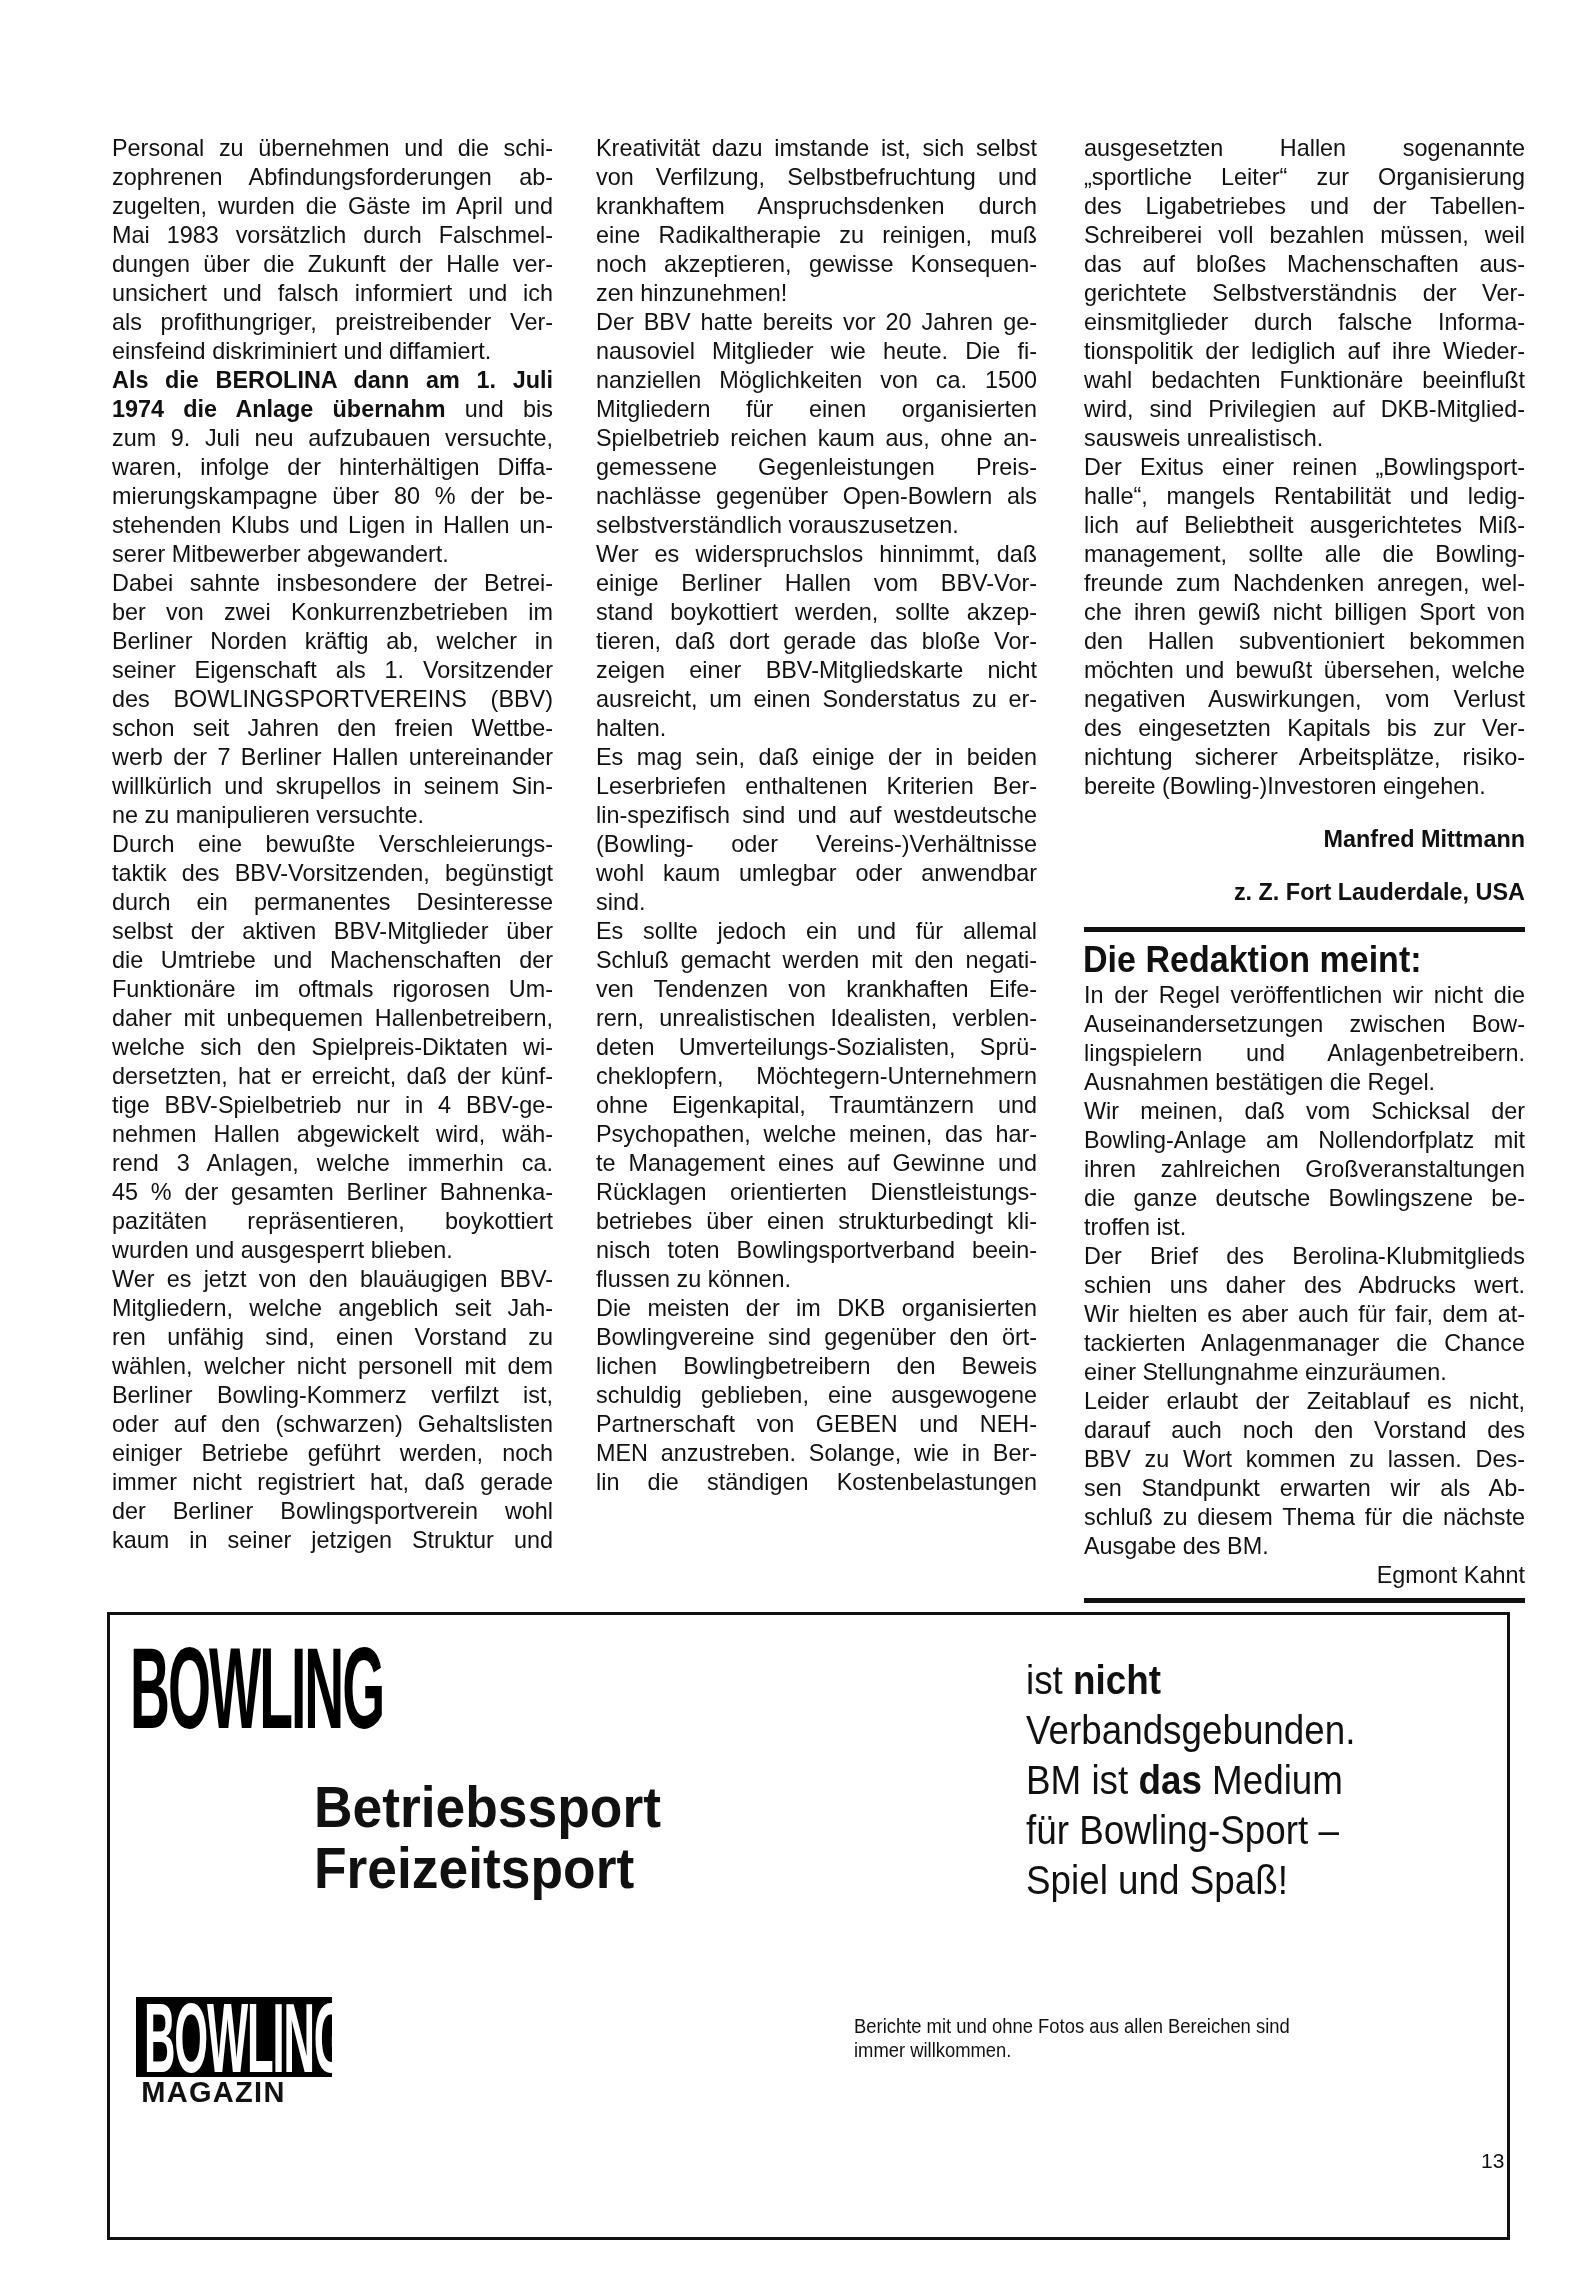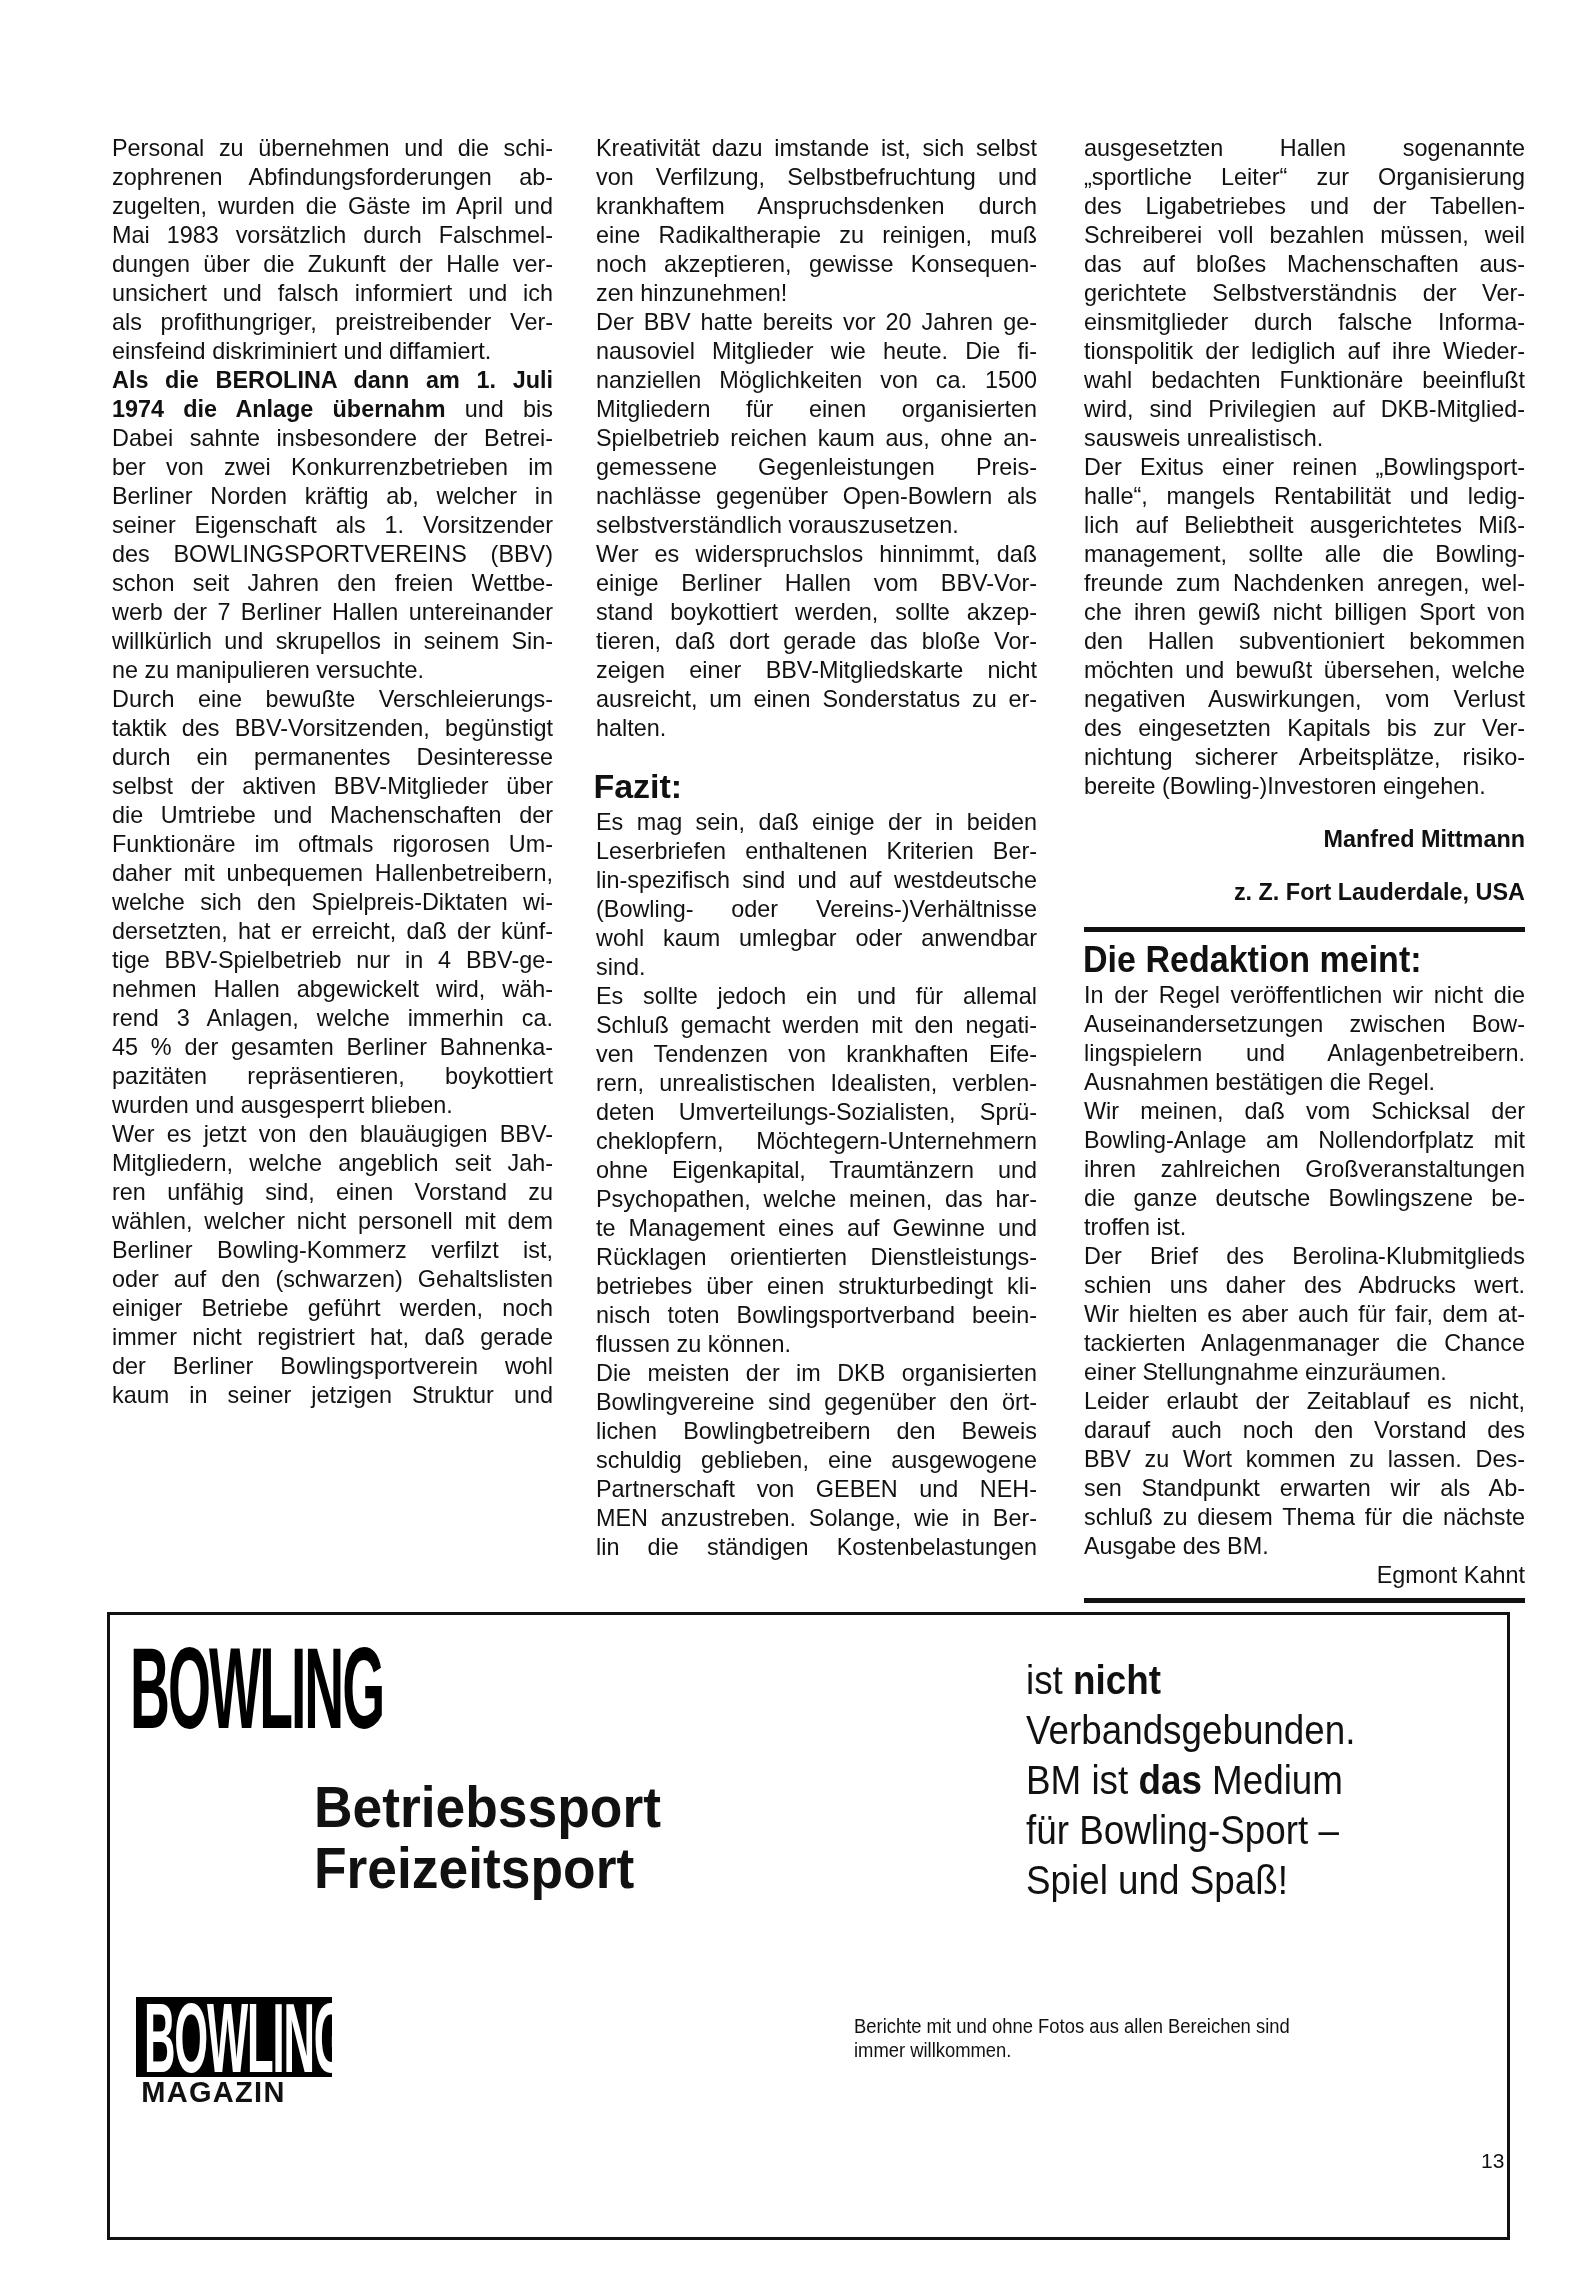--- a/index.html
+++ b/index.html
@@ -91,20 +91,27 @@
       <span class="line">Mai 1983 vorsätzlich durch Falschmel-</span>
       <span class="line">dungen über die Zukunft der Halle ver-</span>
       <span class="line">unsichert und falsch informiert und ich</span>
       <span class="line">als profithungriger, preistreibender Ver-</span>
       <span class="line last">einsfeind diskriminiert und diffamiert.</span>
     </p>
   <p>
     <span class="line"><b>Als die BEROLINA dann am 1. Juli</b></span>
     <span class="line"><b>1974 die Anlage übernahm</b><span> und bis</span></span>
   </p>
+  <p>
+      <span class="line">zum 9. Juli neu aufzubauen versuchte,</span>
+      <span class="line">waren, infolge der hinterhältigen Diffa-</span>
+      <span class="line">mierungskampagne über 80 % der be-</span>
+      <span class="line">stehenden Klubs und Ligen in Hallen un-</span>
+      <span class="line last">serer Mitbewerber abgewandert.</span>
+    </p>
   <p>
       <span class="line">Dabei sahnte insbesondere der Betrei-</span>
       <span class="line">ber von zwei Konkurrenzbetrieben im</span>
       <span class="line">Berliner Norden kräftig ab, welcher in</span>
       <span class="line">seiner Eigenschaft als 1. Vorsitzender</span>
       <span class="line">des BOWLINGSPORTVEREINS (BBV)</span>
       <span class="line">schon seit Jahren den freien Wettbe-</span>
       <span class="line">werb der 7 Berliner Hallen untereinander</span>
       <span class="line">willkürlich und skrupellos in seinem Sin-</span>
       <span class="line last">ne zu manipulieren versuchte.</span>
@@ -161,21 +168,20 @@
     </p>
   <p>
       <span class="line">Wer es widerspruchslos hinnimmt, daß</span>
       <span class="line">einige Berliner Hallen vom BBV-Vor-</span>
       <span class="line">stand boykottiert werden, sollte akzep-</span>
       <span class="line">tieren, daß dort gerade das bloße Vor-</span>
       <span class="line">zeigen einer BBV-Mitgliedskarte nicht</span>
       <span class="line">ausreicht, um einen Sonderstatus zu er-</span>
       <span class="line last">halten.</span>
     </p>
-  <div class="heading-fazit">Fazit:</div>
   <p>
       <span class="line">Es mag sein, daß einige der in beiden</span>
       <span class="line">Leserbriefen enthaltenen Kriterien Ber-</span>
       <span class="line">lin-spezifisch sind und auf westdeutsche</span>
       <span class="line">(Bowling- oder Vereins-)Verhältnisse</span>
       <span class="line">wohl kaum umlegbar oder anwendbar</span>
       <span class="line last">sind.</span>
     </p>
   <p>
       <span class="line">Es sollte jedoch ein und für allemal</span>

